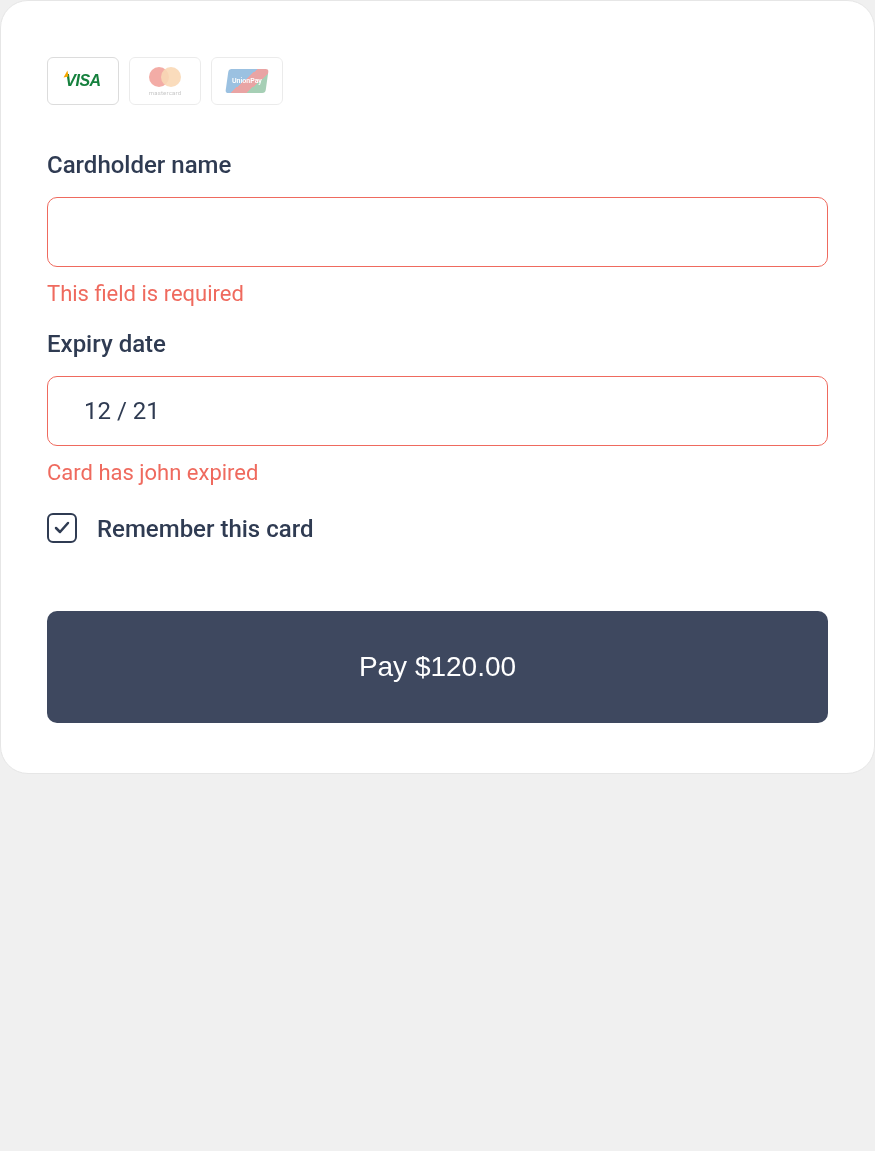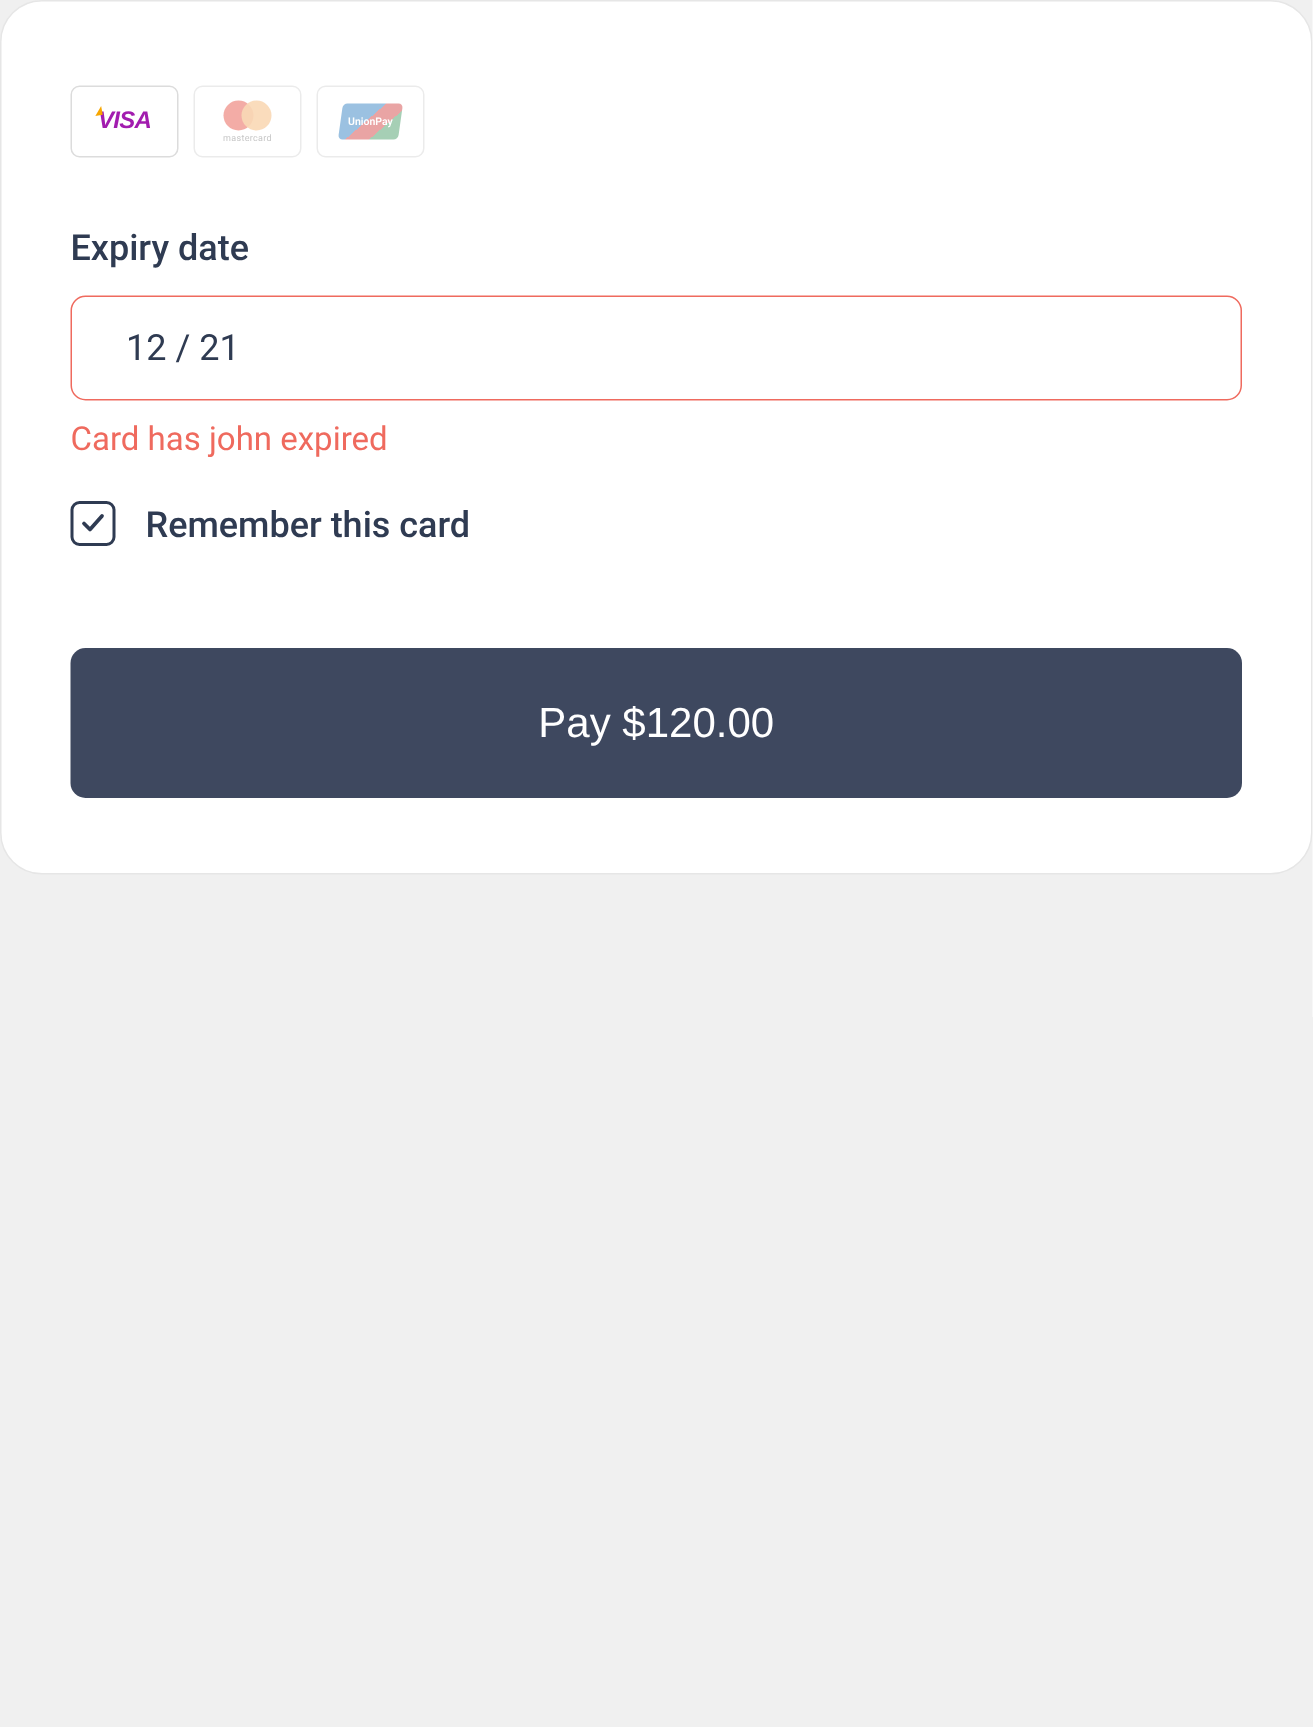--- a/index.html
+++ b/index.html
@@ -67,21 +67,21 @@
       align-items: center;
       justify-content: center;
       background: #fff;
     }
     .brand-box.dim { opacity: 0.55; }
     .visa-text {
       font-family: Arial, sans-serif;
       font-weight: 800;
       font-style: italic;
       font-size: 16px;
-      color: #a21caf;
+      color: #15803d;
       letter-spacing: -0.5px;
       position: relative;
     }
     .visa-text::before {
       content: "";
       position: absolute;
       left: -2px;
       top: -1px;
       width: 0;
       height: 0;
@@ -161,21 +161,21 @@
       justify-content: center;
       cursor: pointer;
     }
     .checkbox-label {
       font-size: 24px;
       color: #2f3b52;
       font-weight: 500;
     }
     .pay-button {
       width: 100%;
-      height: 100px;
+      height: 112px;
       background: #3e485f;
       color: #fff;
       font-size: 28px;
       font-weight: 500;
       border: none;
       border-radius: 10px;
       cursor: pointer;
       margin-top: 40px;
     }
   </style>
@@ -198,20 +198,25 @@
         </div>
       </div>
       <div class="brand-box dim">
         <div class="union-rect">
           <span class="union-text">UnionPay</span>
         </div>
       </div>
     </div>
   </div>
 
+  <div class="field">
+    <div class="field-label">Cardholder name</div>
+    <input class="input" type="text" value="" style="">
+    <div class="error-msg">This field is required</div>
+  </div>
 
 
   <div class="row">
     <div class="field">
       <div class="field-label">Expiry date</div>
       <input class="input" type="text" value="12 / 21" style="">
       <div class="error-msg">Card has john expired</div>
     </div>
   </div>
 

